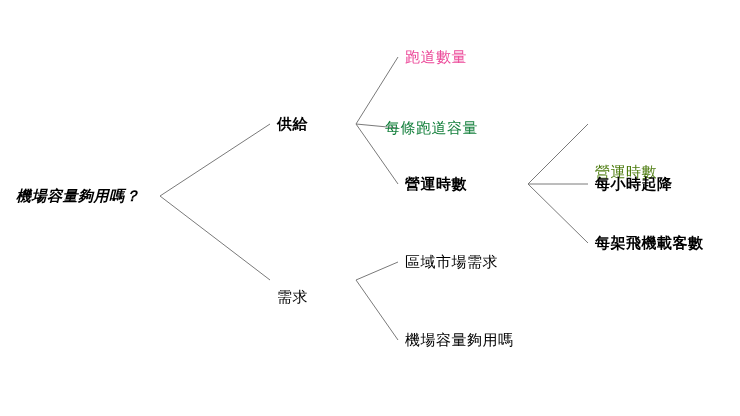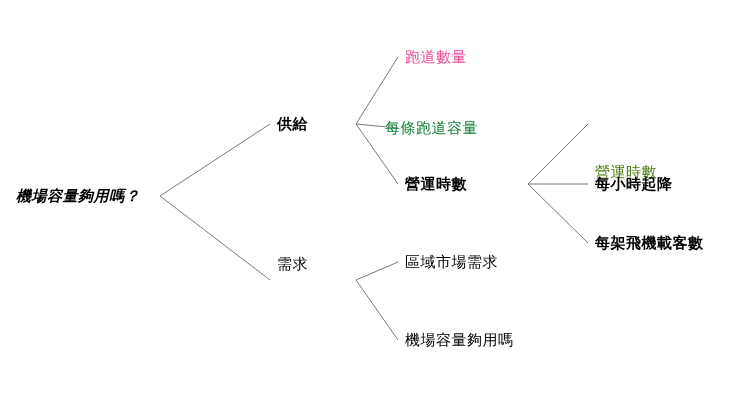--- a/index.html
+++ b/index.html
@@ -51,21 +51,21 @@
       <line x1="356" y1="124" x2="398" y2="184" stroke="#7a7a7a" stroke-width="1" shape-rendering="geometricPrecision"></line>
       <line x1="356" y1="280" x2="398" y2="262" stroke="#7a7a7a" stroke-width="1" shape-rendering="geometricPrecision"></line>
       <line x1="356" y1="280" x2="398" y2="340" stroke="#7a7a7a" stroke-width="1" shape-rendering="geometricPrecision"></line>
       <line x1="528" y1="184" x2="588" y2="124" stroke="#7a7a7a" stroke-width="1" shape-rendering="geometricPrecision"></line>
       <line x1="528" y1="184" x2="588" y2="184" stroke="#7a7a7a" stroke-width="1" shape-rendering="geometricPrecision"></line>
       <line x1="528" y1="184" x2="588" y2="243" stroke="#7a7a7a" stroke-width="1" shape-rendering="geometricPrecision"></line>
     </svg>
   <div id="nodes-layer">
       <div class="node bold" style="left: 16px; top: 196px; color: rgb(0, 0, 0); font-style: italic;">機場容量夠用嗎？</div>
       <div class="node bold" style="left: 277px; top: 124px; color: rgb(0, 0, 0);">供給</div>
-      <div class="node regular" style="left: 277px; top: 264px; color: rgb(0, 0, 0);">需求</div>
+      <div class="node regular" style="left: 277px; top: 297px; color: rgb(0, 0, 0);">需求</div>
       <div class="node regular" style="left: 405px; top: 57px; color: #ec4899; text-align: center;">跑道數量</div>
       <div class="node regular" style="left: 385px; top: 128px; color: #15803d;">每條跑道容量</div>
       <div class="node bold" style="left: 405px; top: 184px; color: rgb(0, 0, 0);">營運時數</div>
       <div class="node regular" style="left: 405px; top: 262px; color: rgb(0, 0, 0);">區域市場需求</div>
       <div class="node regular" style="left: 405px; top: 340px; color: rgb(0, 0, 0);">機場容量夠用嗎</div>
       <div class="node regular" style="left: 595px; top: 124px; color: #4d7c0f; margin-top: 48px;">營運時數</div>
       <div class="node bold" style="left: 595px; top: 184px; color: rgb(0, 0, 0);">每小時起降</div>
       <div class="node bold" style="left: 595px; top: 243px; color: rgb(0, 0, 0);">每架飛機載客數</div>
     </div>
 </div>

